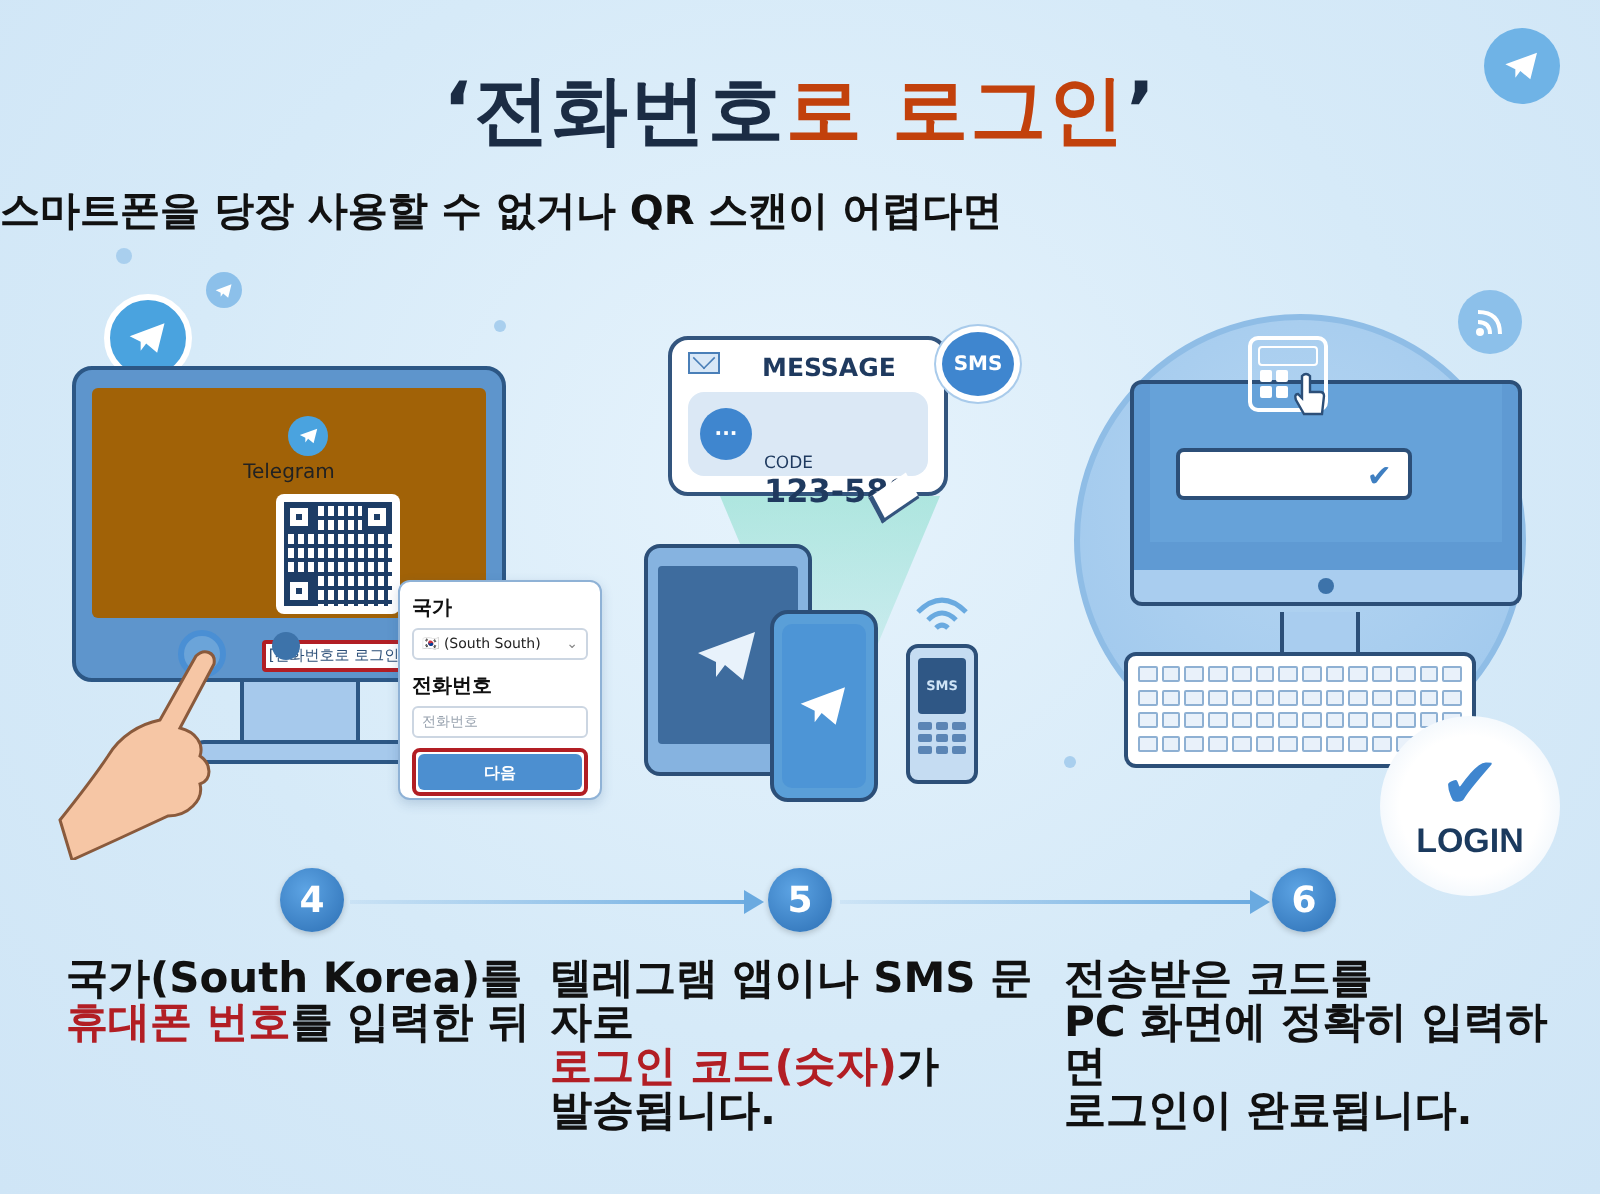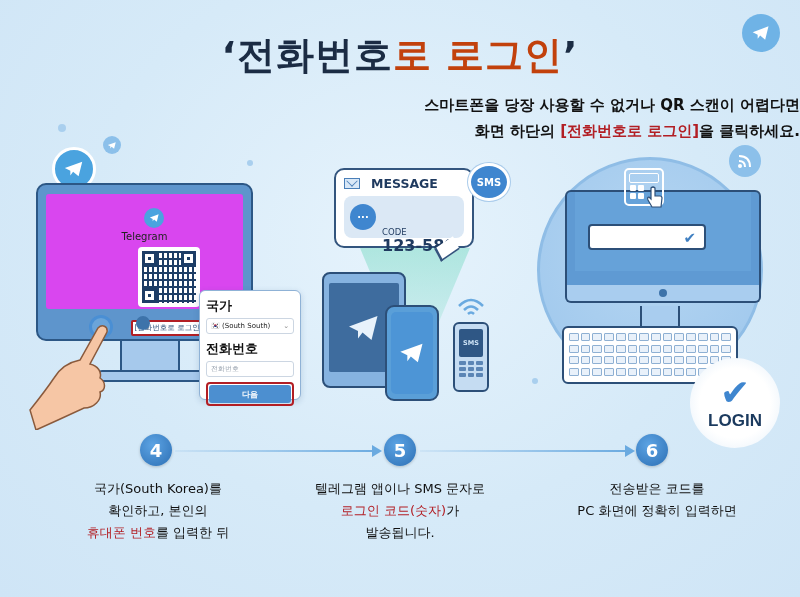--- a/index.html
+++ b/index.html
@@ -11,39 +11,39 @@
     color: #111;
   }
 
   
   .title {
     position: absolute; left: 0; top: 30px; width: 800px; text-align: center;
     font-size: 38px; font-weight: bold; letter-spacing: 1px; color: #1b2c44;
   }
   .title .accent { color: #c2410c; }
   .subtitle {
-    position: absolute; left: 0; top: 92px; width: 800px; text-align: right;
-    font-size: 15px; font-weight: bold; color: #111; line-height: 26px;
+    position: absolute; left: 0; top: 92px; width: 800px; text-align: left;
+    font-size: 20px; font-weight: bold; color: #111; line-height: 26px;
   }
   .red { color: #b21e24; }
 
   
   .tg-circle {
     position: absolute; border-radius: 50%;
     background: #4aa3df; display: flex; align-items: center; justify-content: center;
   }
   .tg-circle svg { display: block; }
 
   
   .monitor-left {
     position: absolute; left: 36px; top: 183px; width: 217px; height: 158px;
     background: #5e95cc; border: 2px solid #2c5785; border-radius: 10px; padding: 9px 8px 30px 8px;
   }
   .monitor-left .screen {
-    width: 100%; height: 100%; background: #d946ef; border-radius: 3px; position: relative;
+    width: 100%; height: 100%; background: #a16207; border-radius: 3px; position: relative;
   }
   .monitor-left .chin-dot {
     position: absolute; left: 98px; bottom: 9px; width: 14px; height: 14px; border-radius: 50%; background: #3d73aa;
   }
   .stand-left {
     position: absolute; left: 120px; top: 341px; width: 60px; height: 30px;
     background: #a6c9ec; border-left: 2px solid #2c5785; border-right: 2px solid #2c5785;
   }
   .base-left {
     position: absolute; left: 96px; top: 370px; width: 112px; height: 12px;
@@ -67,21 +67,21 @@
     border: 2px solid #b21e24; border-radius: 2px; font-size: 7.5px; color: #2c4f78;
     display: flex; align-items: center; justify-content: center; background: #fff;
   }
 
   
   .login-form {
     position: absolute; left: 199px; top: 290px; width: 102px; height: 110px;
     background: #fff; border: 1.5px solid #8fb2d6; border-radius: 6px; padding: 6px 6px;
     box-shadow: 0 2px 6px rgba(40,80,130,0.2);
   }
-  .form-label { font-size: 13px; font-weight: bold; color: #111; margin-bottom: 3px; }
+  .form-label { font-size: 10px; font-weight: bold; color: #111; margin-bottom: 3px; }
   .form-select {
     height: 16px; border: 1px solid #ccd6e2; border-radius: 3px; font-size: 7px; color: #222;
     display: flex; align-items: center; padding: 0 4px; justify-content: space-between; margin-bottom: 6px;
   }
   .form-input {
     height: 16px; border: 1px solid #ccd6e2; border-radius: 3px; font-size: 7px; color: #9aa4b0;
     display: flex; align-items: center; padding: 0 4px; margin-bottom: 5px;
   }
   .next-btn-wrap { border: 2px solid #b21e24; border-radius: 4px; padding: 1px; }
   .next-btn {
@@ -98,21 +98,21 @@
 
   
   .msg-bubble {
     position: absolute; left: 334px; top: 168px; width: 140px; height: 80px;
     background: #fff; border: 2px solid #33557e; border-radius: 10px; padding: 6px 8px;
   }
   .msg-bubble::after {
     content: ""; position: absolute; left: 102px; bottom: -12px; width: 16px; height: 16px;
     background: #fff; border-right: 2px solid #33557e; border-bottom: 2px solid #33557e; transform: skewX(-25deg) rotate(45deg);
   }
-  .msg-head { display: flex; align-items: center; gap: 11px; font-size: 12.5px; font-weight: bold; color: #1f3a5f; }
+  .msg-head { display: flex; gap: 21px; font-size: 12.5px; font-weight: bold; color: #1f3a5f; }
   .mail-icon { width: 16px; height: 11px; border: 1.5px solid #4a7fb8; position: relative; background: #d9e8f7; }
   .mail-icon::before { content:""; position:absolute; left:0; top:-3px; width:9px; height:9px; border-right:1.5px solid #4a7fb8; border-bottom:1.5px solid #4a7fb8; transform: translateX(2px) rotate(45deg) scale(0.8); }
   .code-box {
     margin-top: 5px; background: #dbe8f5; border-radius: 8px; height: 42px; display: flex; align-items: center; padding: 0 6px; gap: 6px;
   }
   .chat-icon { width: 26px; height: 26px; border-radius: 50%; background: #3f86cf; display: flex; align-items: center; justify-content: center; color: #fff; font-size: 10px; font-weight: bold; }
   .code-label { font-size: 8.5px; color: #1f3a5f; line-height: 9px; margin-top: 48px; }
   .code-value { font-size: 16px; font-weight: bold; color: #1f3a5f; line-height: 18px; }
   .sms-badge {
     position: absolute; left: 468px; top: 163px; width: 42px; height: 38px; border-radius: 50%;
@@ -188,34 +188,33 @@
     position: absolute; top: 450px; height: 2px; background: linear-gradient(90deg, rgba(96,160,220,0.1), #6aaae0);
   }
   .arrow-head { position: absolute; width: 0; height: 0; border-top: 6px solid transparent; border-bottom: 6px solid transparent; border-left: 10px solid #6aaae0; top: 445px; }
   .step-num {
     position: absolute; top: 434px; width: 32px; height: 32px; border-radius: 50%;
     background: radial-gradient(circle at 40% 35%, #5da4e4, #2c6fb4); color: #fff;
     font-size: 18px; font-weight: bold; display: flex; align-items: center; justify-content: center;
     box-shadow: 0 1px 3px rgba(0,0,0,0.2);
   }
   .step-text {
-    position: absolute; top: 478px; width: 250px; text-align: center;
-    font-size: 13px; font-weight: normal; line-height: 22px; color: #111;
+    position: absolute; top: 478px; width: 250px; text-align: left;
+    font-size: 21px; font-weight: bold; line-height: 22px; color: #111;
   }
   .deco { position: absolute; border-radius: 50%; background: #a9cfee; }
 </style>
 </head>
 <body>
 
 <div class="title">
   <span>‘</span><span>전화번호</span><span class="accent">로 로그인</span><span>’</span>
 </div>
 <div class="subtitle">
   <div>스마트폰을 당장 사용할 수 없거나 QR 스캔이 어렵다면</div>
-  <div><span>화면 하단의 </span><span class="red">[전화번호로 로그인]</span><span>을 클릭하세요.</span></div>
 </div>
 
 <div class="tg-circle" style="left:742px;top:14px;width:38px;height:38px;background:#6fb3e6;">
   <svg width="20" height="18" viewBox="0 0 24 20">
       <path d="M2 9 L21 2 L17 18 L11 13 L8 17 L8 12 Z" fill="#fff"></path>
     </svg>
 </div>
 <div class="tg-circle" style="left:52px;top:147px;width:44px;height:44px;border:3px solid #fff;">
   <svg width="22" height="20" viewBox="0 0 24 20">
       <path d="M2 9 L21 2 L17 18 L11 13 L8 17 L8 12 Z" fill="#fff"></path>
@@ -411,28 +410,28 @@
 </div>
 
 <div class="step-line" style="left:175px;width:205px;"></div>
 <div class="arrow-head" style="left:372px;"></div>
 <div class="step-line" style="left:420px;width:210px;"></div>
 <div class="arrow-head" style="left:625px;"></div>
 
 <div class="step-num" style="left:140px;">4</div>
 <div class="step-text" style="left:33px;">
   <div>국가(South Korea)를</div>
-  <div>확인하고, 본인의</div>
   <div><span class="red">휴대폰 번호</span><span>를 입력한 뒤</span></div>
 </div>
 
 <div class="step-num" style="left:384px;">5</div>
 <div class="step-text" style="left:275px;">
   <div>텔레그램 앱이나 SMS 문자로</div>
   <div><span class="red">로그인 코드(숫자)</span><span>가</span></div>
   <div>발송됩니다.</div>
 </div>
 
 <div class="step-num" style="left:636px;">6</div>
 <div class="step-text" style="left:532px;">
   <div>전송받은 코드를</div>
   <div>PC 화면에 정확히 입력하면</div>
+  <div>로그인이 완료됩니다.</div>
 </div>
 
 </body></html>

